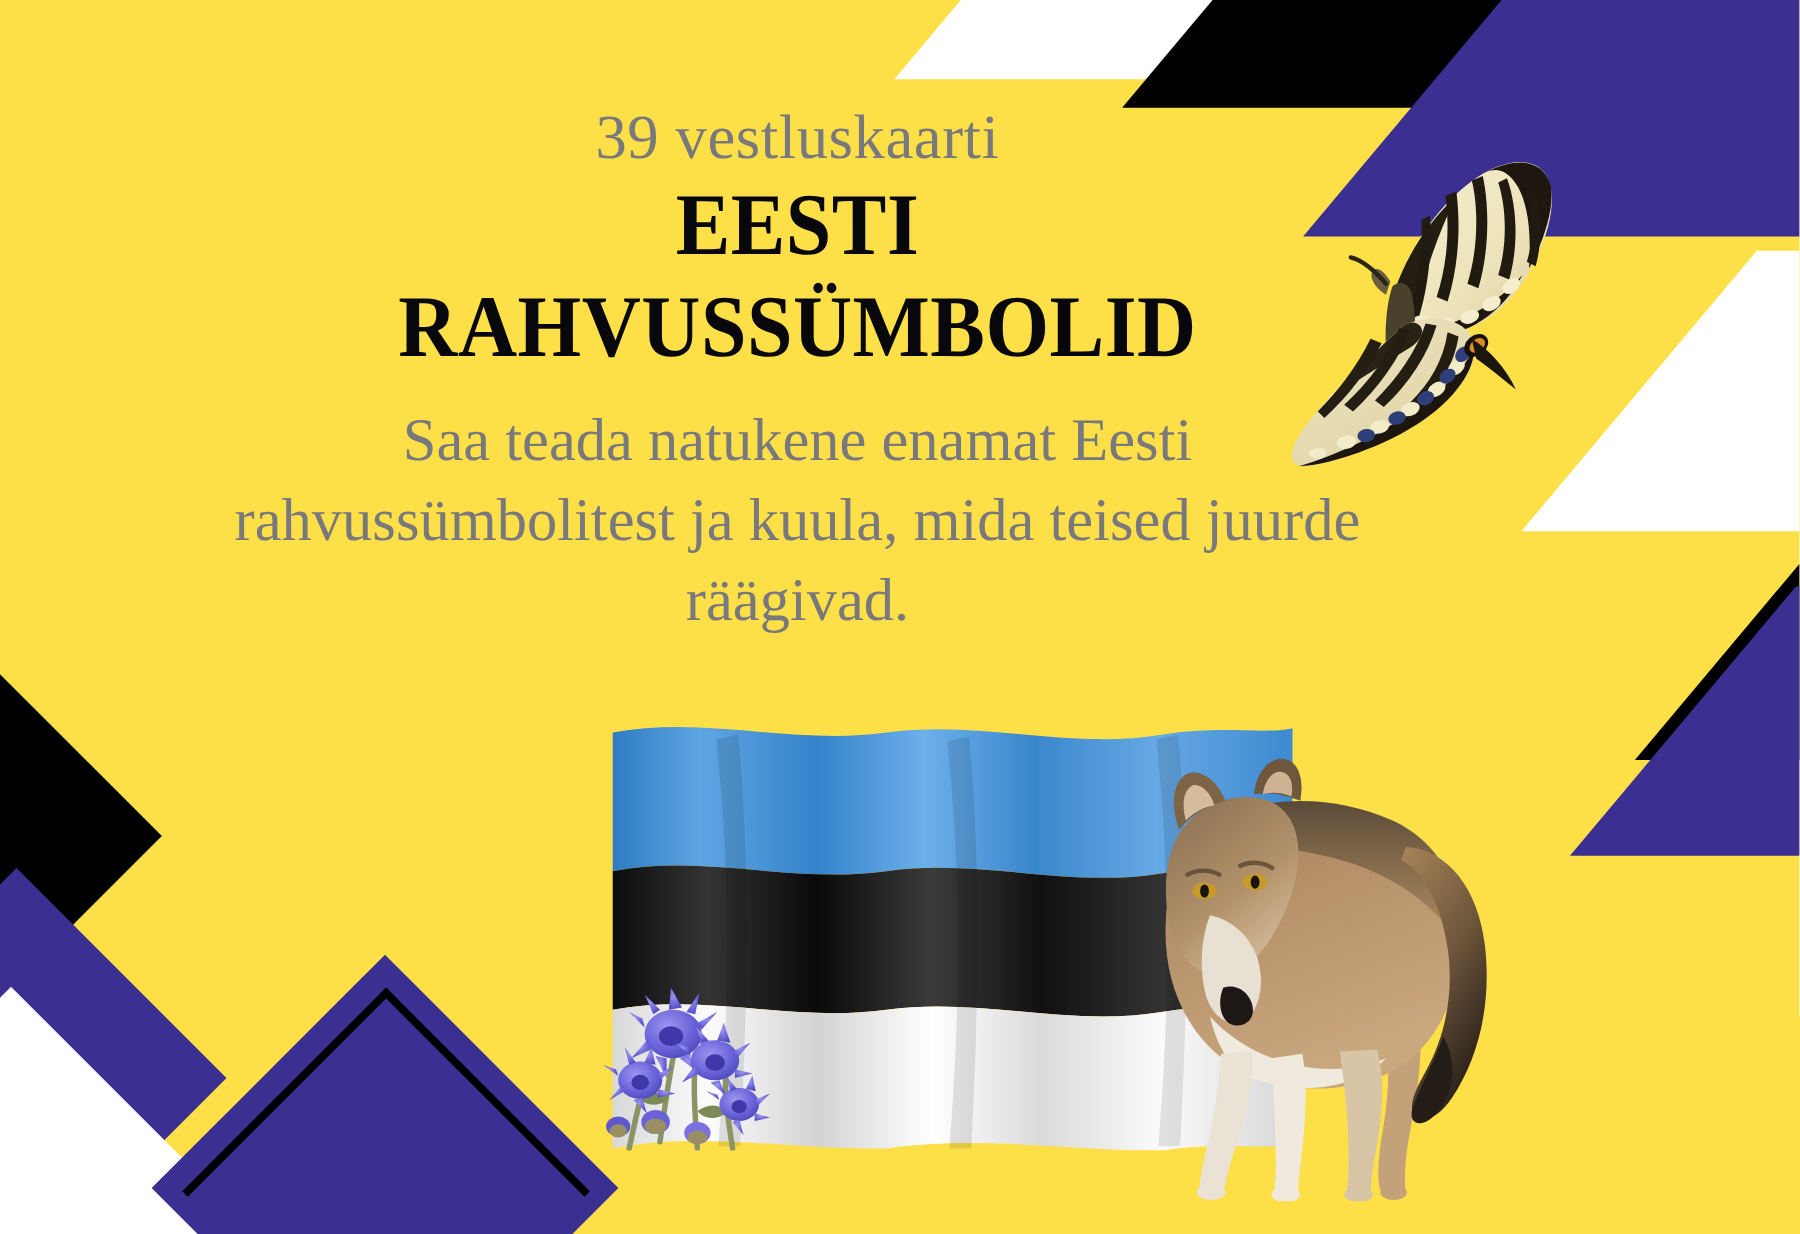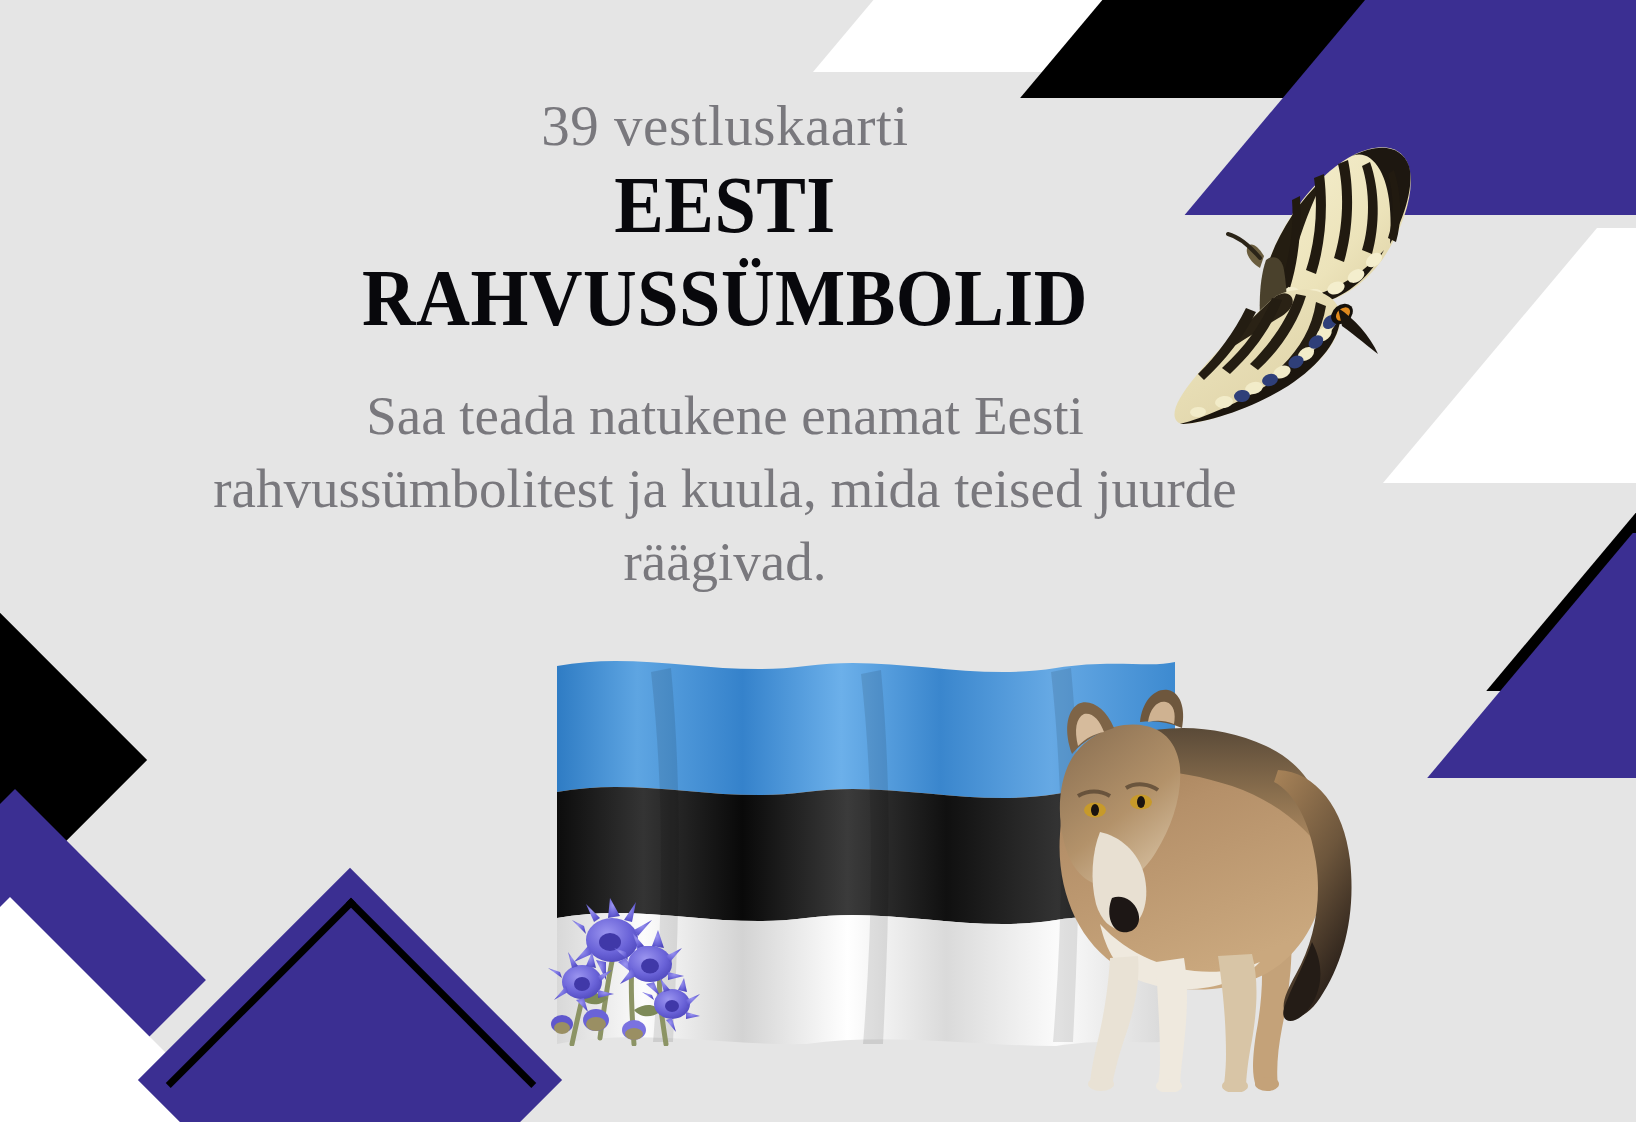--- a/index.html
+++ b/index.html
@@ -5,21 +5,21 @@
   html, body {
     margin: 0;
     padding: 0;
     background: #ffffff;
   }
   #canvas {
     position: relative;
     width: 1636px;
     height: 1122px;
     overflow: hidden;
-    background: #e5e5e5;
+    background: #fde047;
     font-family: "Liberation Serif", "DejaVu Serif", serif;
   }
 
   
   .deco { position: absolute; }
 
   
   .tr-white {
     top: -40px; left: 860px;
     width: 360px; height: 112px;
@@ -113,21 +113,21 @@
     font-weight: bold;
     color: #08080c;
     letter-spacing: 0.5px;
     transform: scaleX(0.93);
     margin-top: 6px;
   }
   .subtitle {
     font-size: 55px;
     line-height: 1.33;
     color: #79787d;
-    margin-top: 38px;
+    margin-top: 22px;
     padding: 0 26px;
   }
 
   
   .flag-box {
     position: absolute;
     left: 551px; top: 648px;
     width: 628px; height: 398px;
     z-index: 3;
   }

